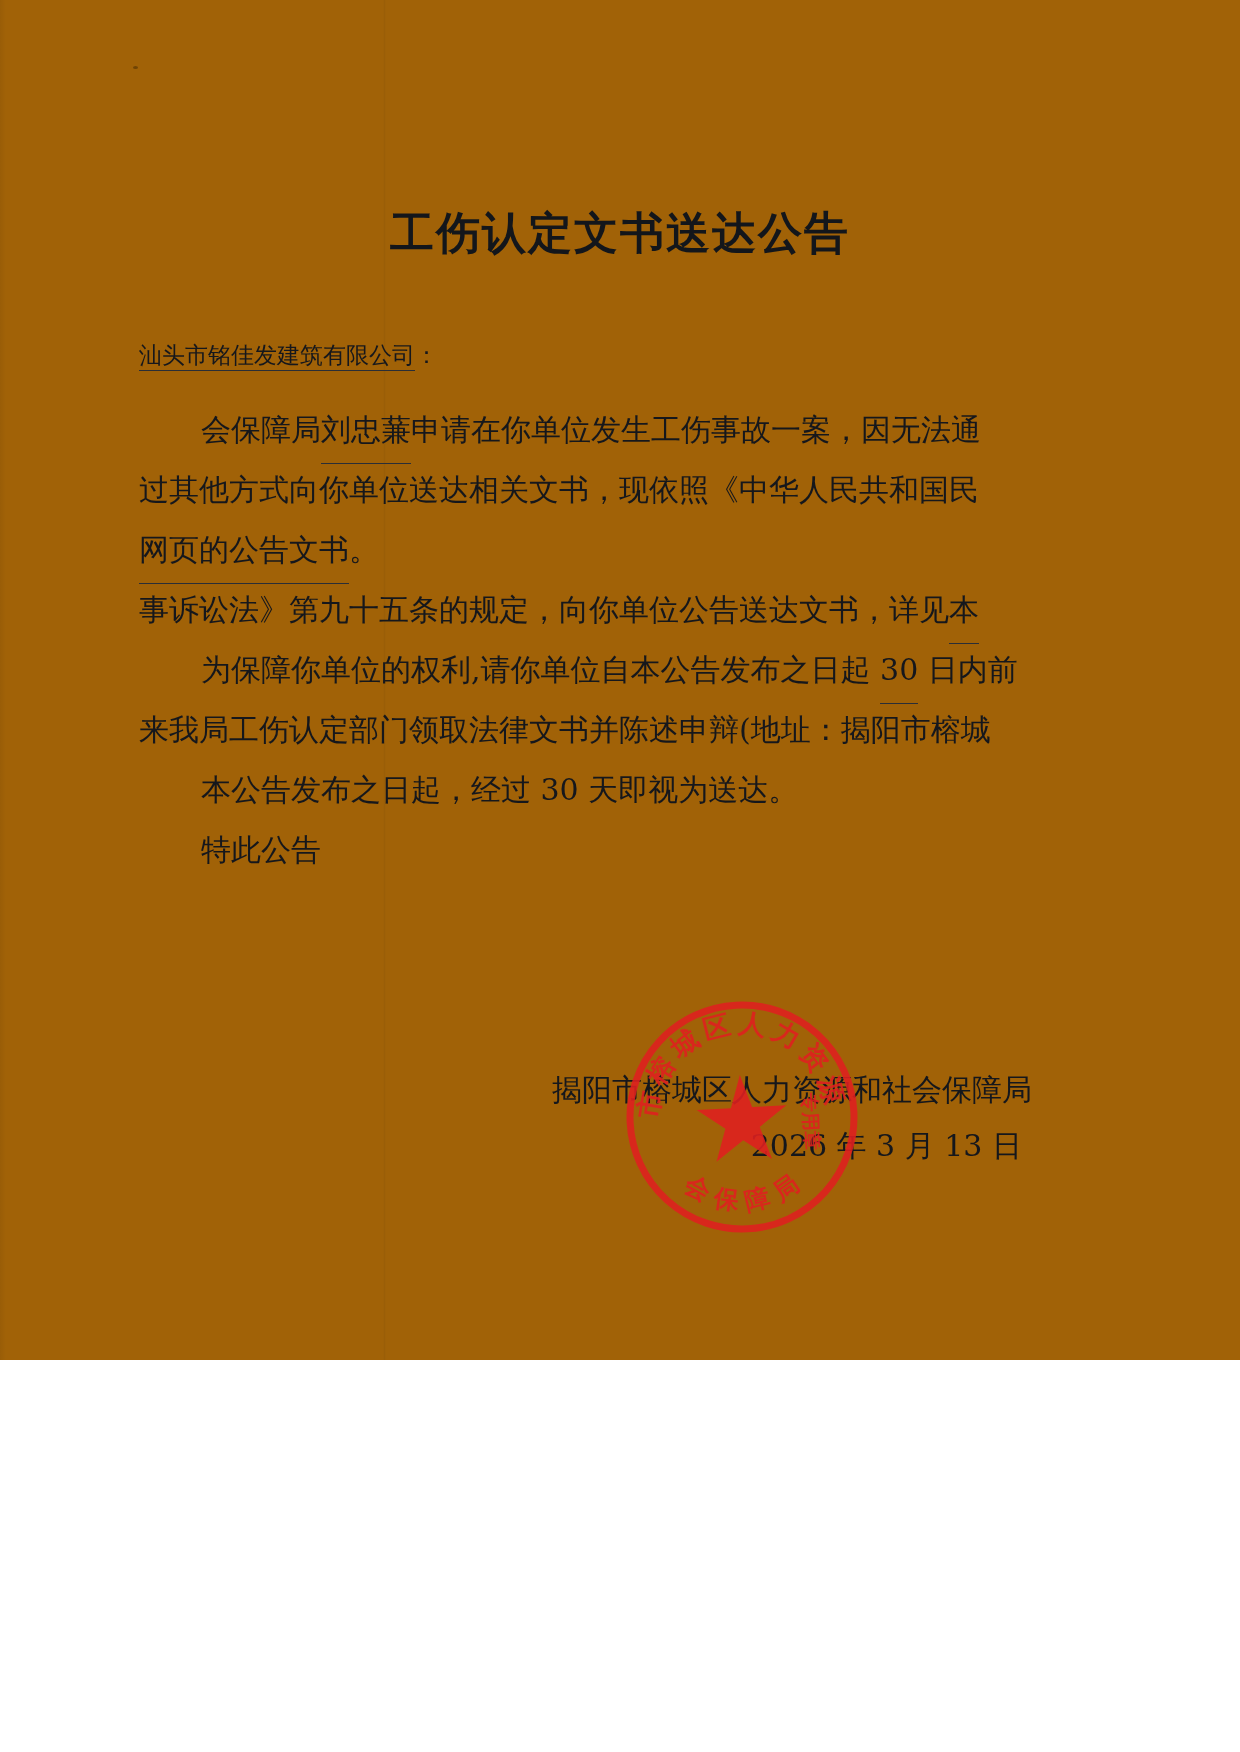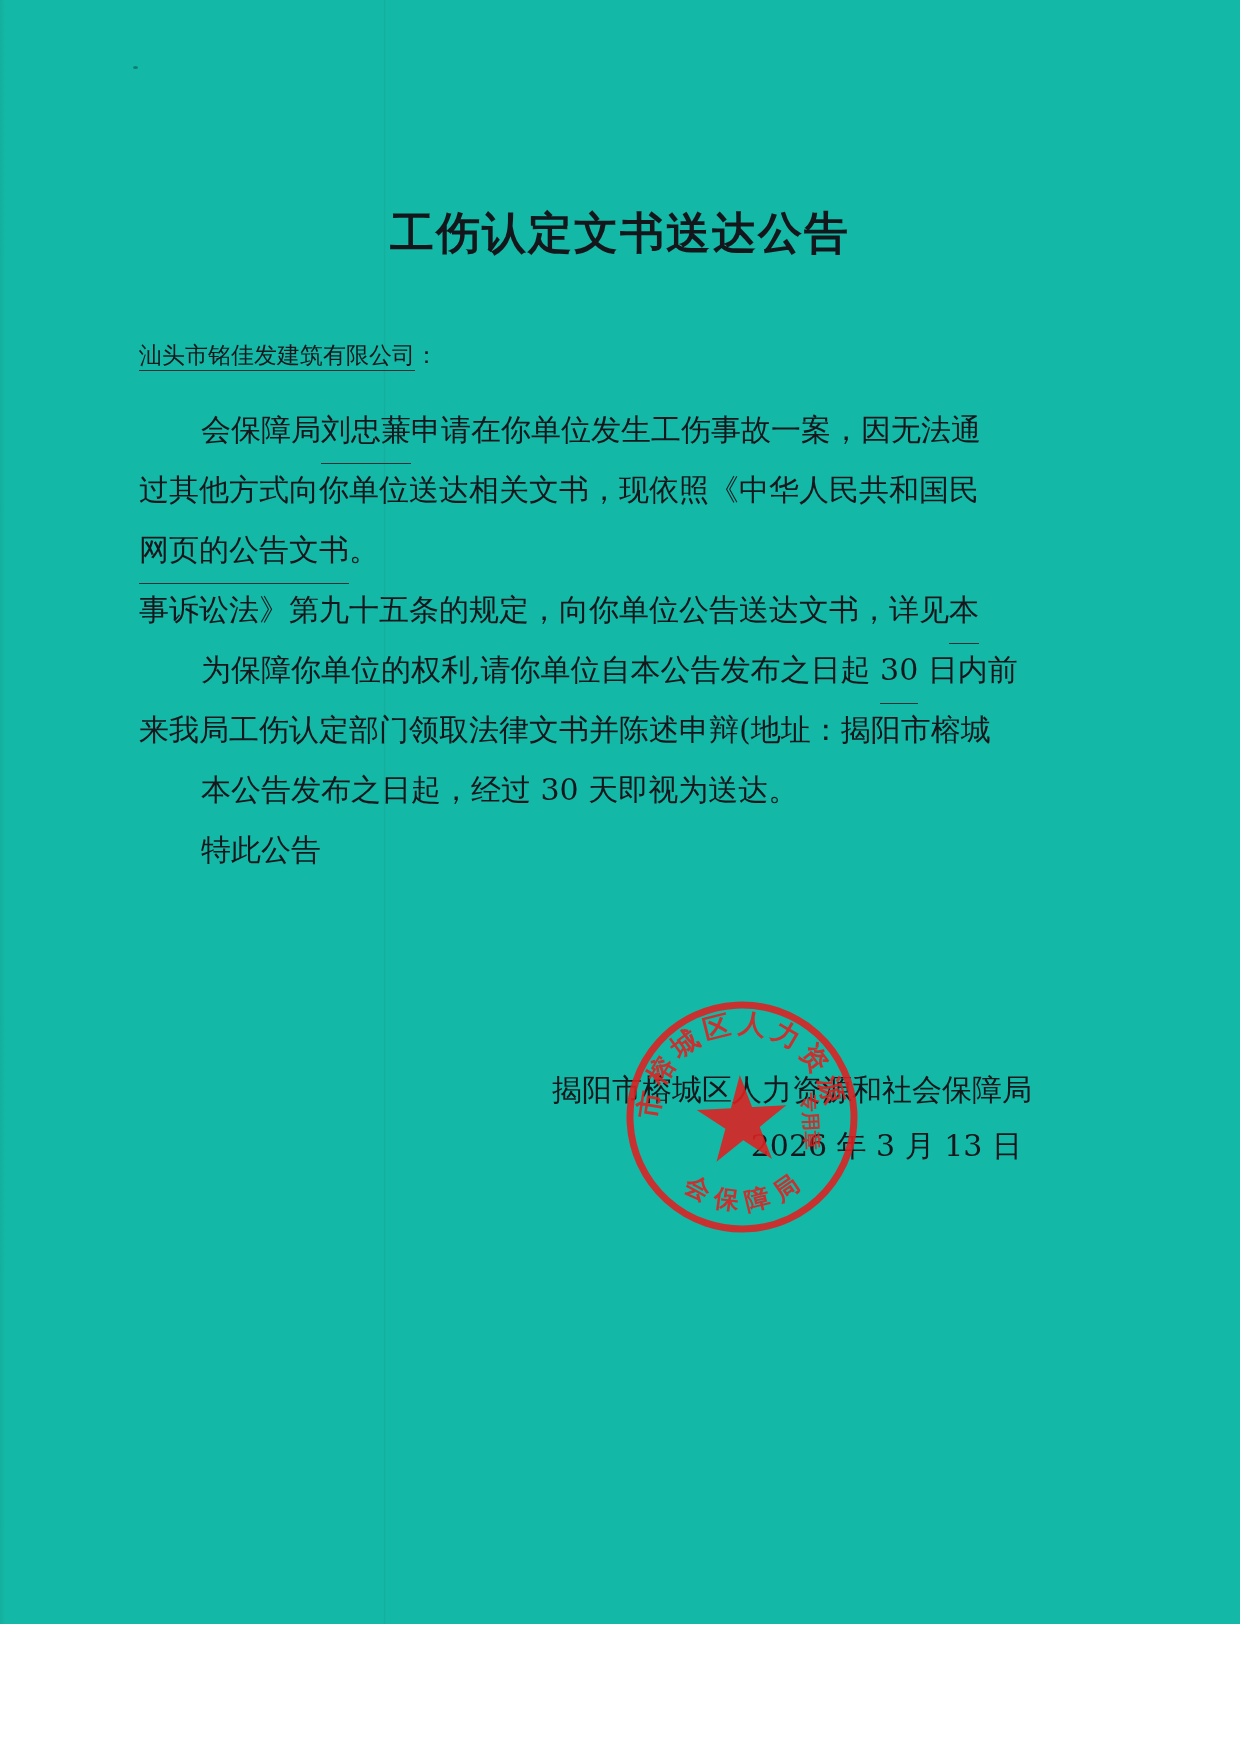--- a/index.html
+++ b/index.html
@@ -7,22 +7,22 @@
     padding: 0;
     background: #ffffff;
   }
   body {
     font-family: "DejaVu Serif", "Liberation Serif", serif;
     color: #15171c;
   }
   #page {
     position: relative;
     width: 1240px;
-    height: 1624px;
-    background: #14b8a6;
+    height: 1360px;
+    background: #a16207;
     overflow: hidden;
   }
   
   .scan-fold {
     position: absolute;
     top: 0;
     left: 383px;
     width: 3px;
     height: 1752px;
     background: linear-gradient(to right, rgba(0,0,0,0.00), rgba(0,0,0,0.045), rgba(0,0,0,0.00));

